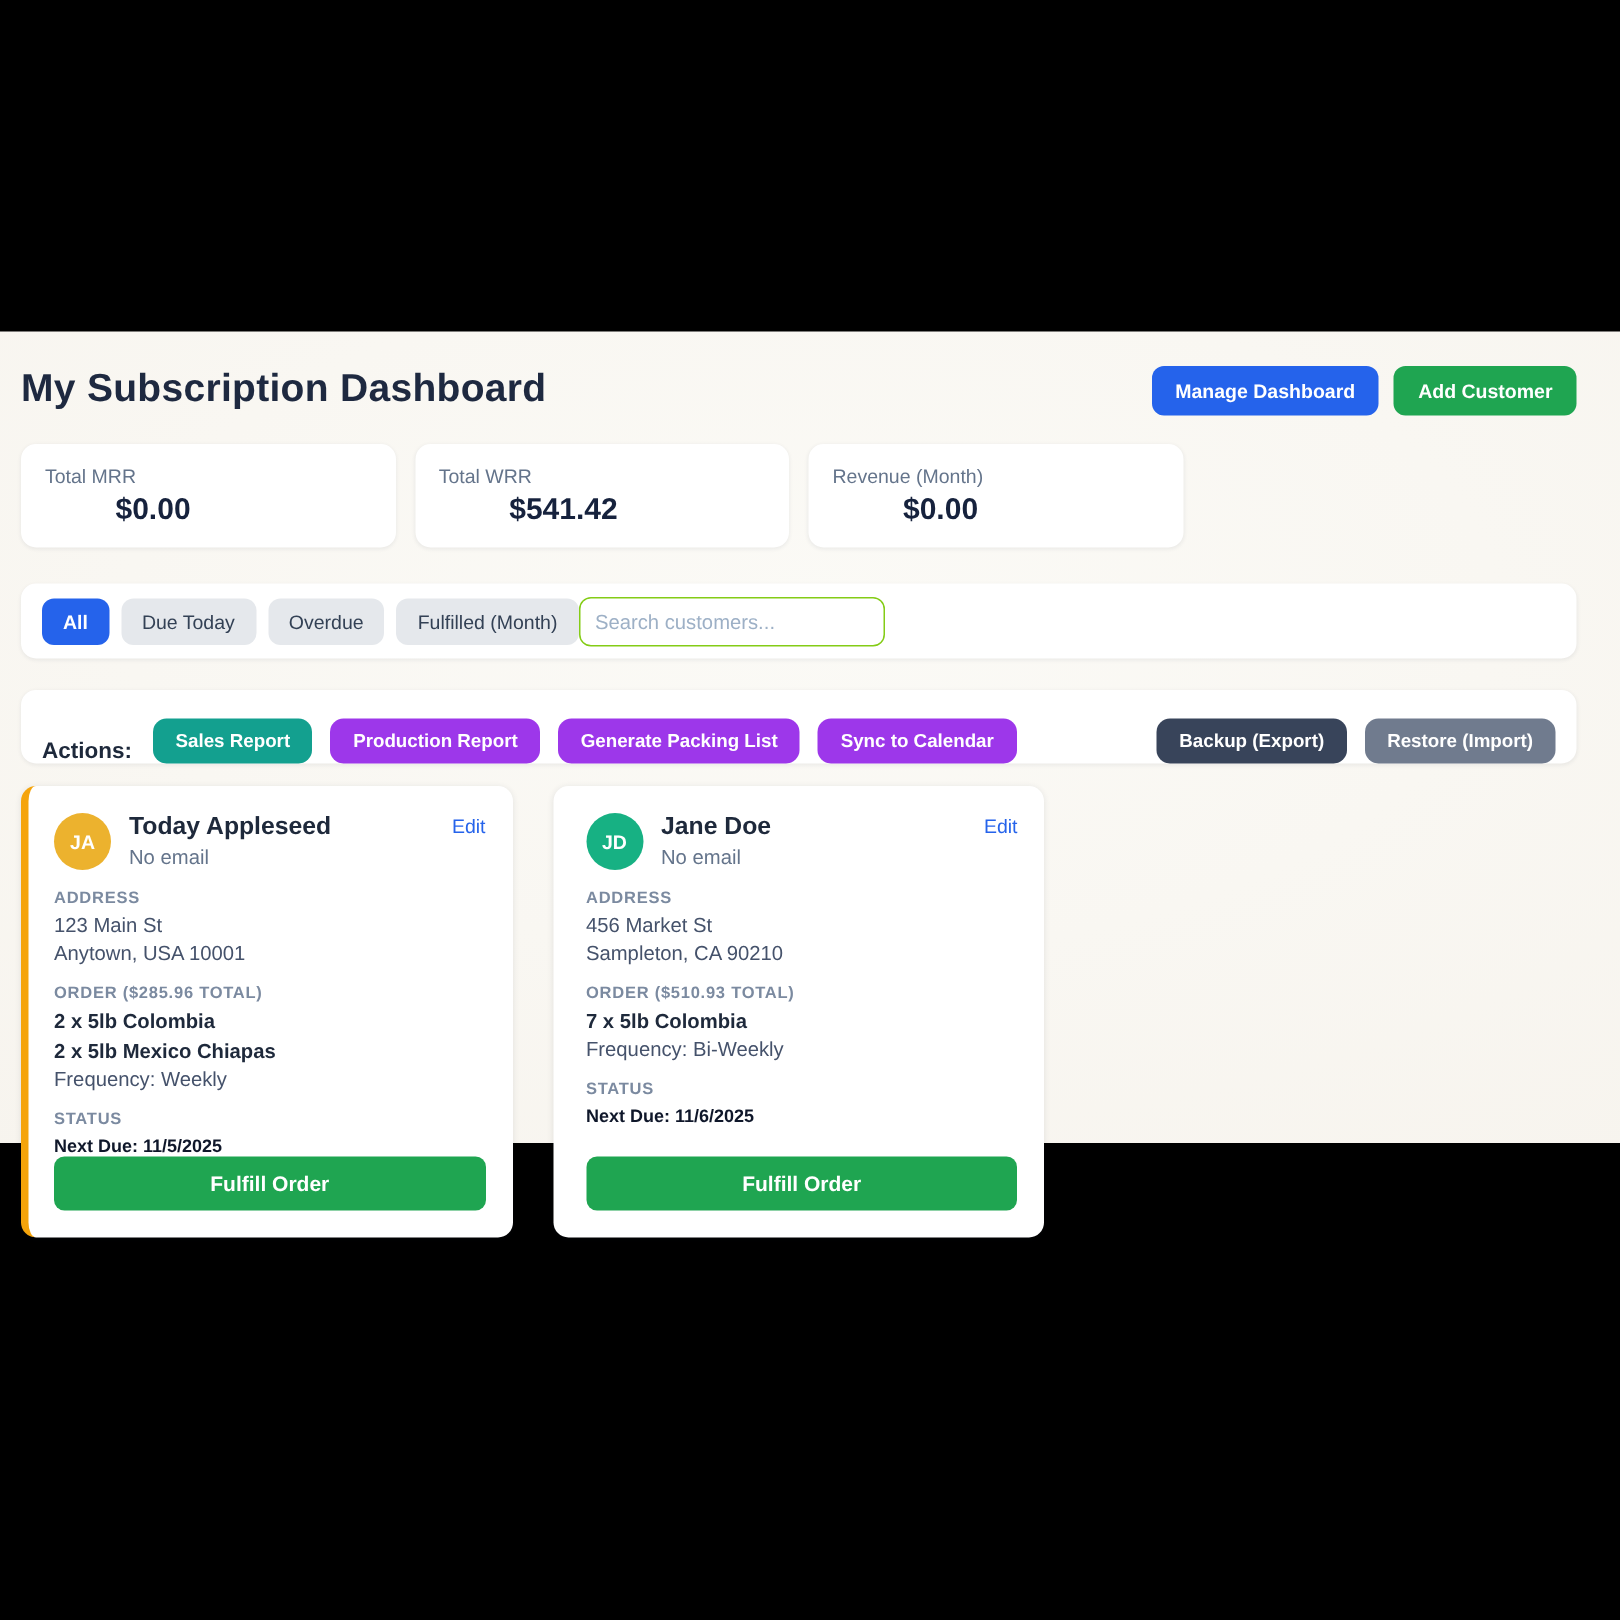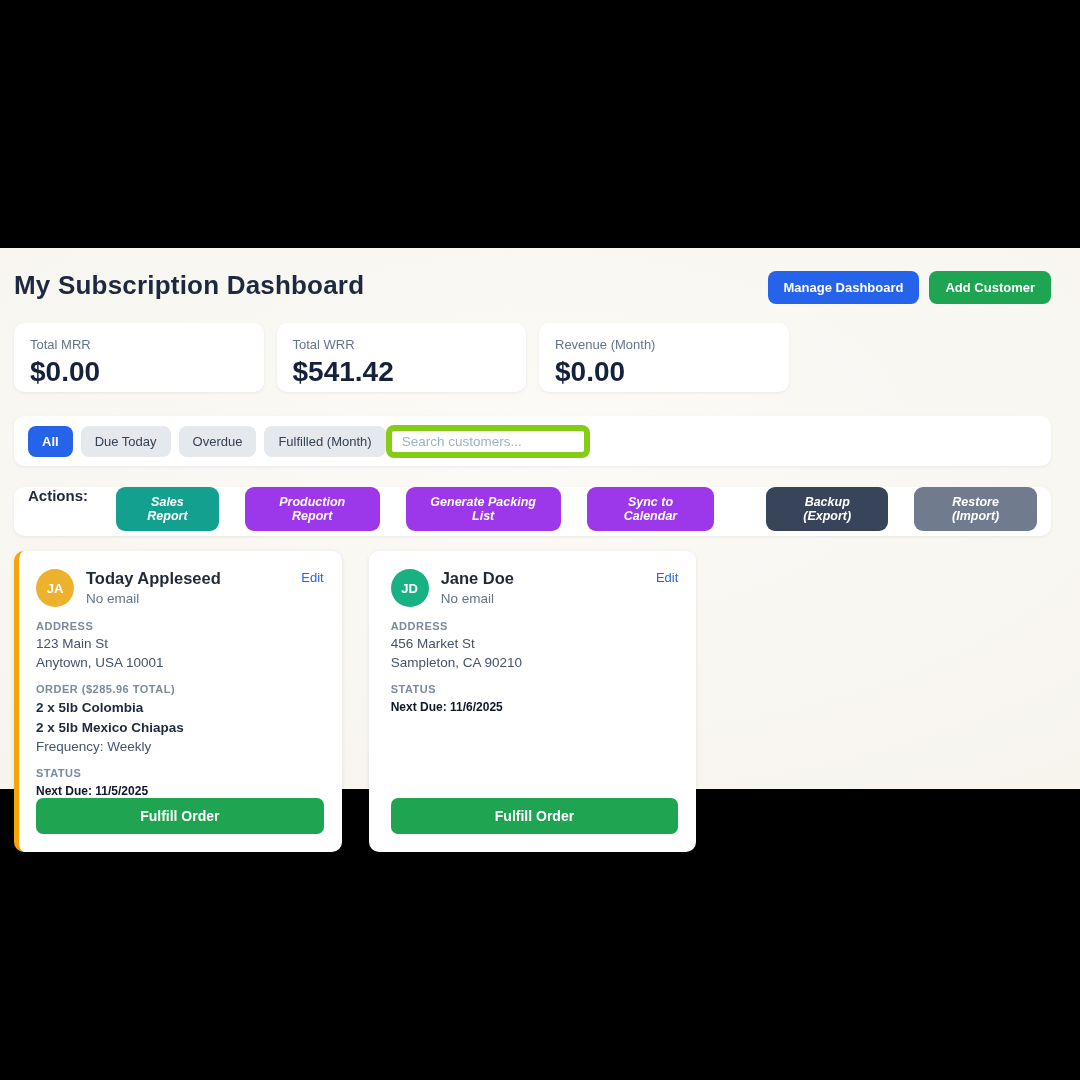--- a/index.html
+++ b/index.html
@@ -1,53 +1,53 @@
 <!DOCTYPE html>
 <html><head>
 <meta charset="utf-8">
 <style>
   * { margin: 0; padding: 0; box-sizing: border-box; }
   html, body { width: 1080px; height: 1080px; background: #000; overflow: hidden;
     font-family: "Liberation Sans", "DejaVu Sans", sans-serif; }
   .stage {
-    position: absolute; top: 248px; left: 0; width: 1080px; height: 541px;
+    position: absolute; top: 221px; left: 0; width: 1080px; height: 541px;
     background: radial-gradient(130% 130% at 50% 35%, #fbfaf6 0%, #f7f4ee 65%, #efe9e0 100%);
     padding: 22px 29px 12px 14px;
   }
   
   .header { display: flex; align-items: flex-start; justify-content: space-between; }
   .page-title { font-size: 26px; font-weight: bold; color: #1e2940; letter-spacing: 0.2px; }
   .header-actions { display: flex; gap: 10px; margin-top: 1px; }
   .btn { border: none; cursor: pointer; color: #fff; font-weight: bold;
     font-family: inherit; font-size: 13px; border-radius: 8px; padding: 9px 16px; }
   .btn-blue   { background: #2563eb; }
   .btn-green  { background: #1fa551; }
   
   .stats { display: grid; grid-template-columns: repeat(4, 1fr); gap: 13px; margin-top: 19px; }
   .stat-card { background: #fff; border-radius: 10px; padding: 14px 16px; height: 69px;
     box-shadow: 0 1px 3px rgba(30,41,59,0.08); }
   .stat-label { font-size: 13px; color: #64748b; }
-  .stat-value { font-size: 28px; font-weight: bold; color: #16223d; margin-top: 4px; }
+  .stat-value { font-size: 20px; font-weight: bold; color: #16223d; margin-top: 4px; margin-left: 47px; }
   
   .filter-bar { background: #fff; border-radius: 10px; margin-top: 24px; height: 50px;
     padding: 0 14px; display: flex; align-items: center; justify-content: flex-start;
     box-shadow: 0 1px 3px rgba(30,41,59,0.08); }
   .pills { display: flex; gap: 8px; }
   .pill { border: none; cursor: pointer; font-family: inherit; font-size: 13px;
     padding: 8px 14px; border-radius: 8px; background: #e5e8ec; color: #334155; }
   .pill-active { background: #2563eb; color: #fff; font-weight: bold; }
-  .search-input { width: 204px; height: 33px; border: 6px solid #84cc16; border-radius: 8px;
+  .search-input { width: 204px; height: 33px; border: 1px solid #84cc16; border-radius: 8px;
     padding: 0 10px; font-family: inherit; font-size: 13.5px; color: #334155; background: #fff; }
   .search-input::placeholder { color: #9db0c6; }
   
   .actions-bar { background: #fff; border-radius: 10px; margin-top: 21px; height: 49px;
-    padding: 0 14px; display: flex; align-items: flex-start; gap: 26px;
+    padding: 0 14px; display: flex; align-items: flex-end; gap: 12px;
     box-shadow: 0 1px 3px rgba(30,41,59,0.08); }
   .actions-label { font-size: 15px; font-weight: bold; color: #1e293b; margin-right: 2px; }
-  .btn-sm { font-size: 12.5px; padding: 8px 15px; border-radius: 9px; font-style: italic; }
+  .btn-sm { font-size: 12.5px; padding: 8px 15px; border-radius: 9px; }
   .btn-teal   { background: #13a08f; }
   .btn-purple { background: #9d37ea; }
   .btn-dark   { background: #38445a; }
   .btn-gray   { background: #707b8e; }
   .flex-spacer { flex: 1; }
   
   .customers { display: grid; grid-template-columns: repeat(3, 1fr); gap: 27px; margin-top: 15px; }
   .customer-card { background: #fff; border-radius: 10px; padding: 18px 18px 18px 22px;
     min-height: 300px; display: flex; flex-direction: column;
     box-shadow: 0 1px 4px rgba(30,41,59,0.10); }
@@ -156,20 +156,25 @@
           <div class="cust-email">No email</div>
         </div>
         <a href="#" class="edit-link">Edit</a>
       </div>
       <div class="cust-section">
         <div class="section-label">ADDRESS</div>
         <div class="cust-line">456 Market St</div>
         <div class="cust-line">Sampleton, CA 90210</div>
       </div>
       <div class="cust-section">
+        <div class="section-label">ORDER ($510.93 TOTAL)</div>
+        <div class="cust-line-bold">7 x 5lb Colombia</div>
+        <div class="cust-line">Frequency: Bi-Weekly</div>
+      </div>
+      <div class="cust-section">
         <div class="section-label">STATUS</div>
         <div class="next-due">Next Due: 11/6/2025</div>
       </div>
       <button class="fulfill-btn">Fulfill Order</button>
     </div>
 
   </div>
 </div>
 
 </body></html>

